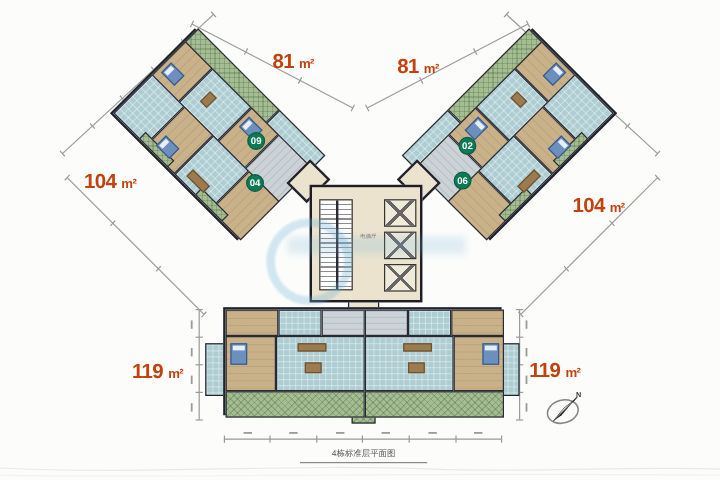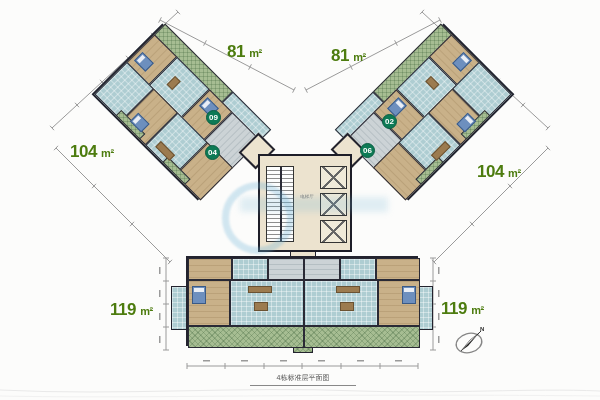--- a/index.html
+++ b/index.html
@@ -43,21 +43,21 @@
   .stairs::after{content:"";position:absolute;left:50%;top:0;bottom:0;width:2px;background:#2a2a35;}
   .lift{position:absolute;left:60px;width:27px;height:23px;box-sizing:border-box;border:1.5px solid #333;
         background-color:#f0ead9;
         background-image:linear-gradient(45deg,transparent 46%,#666 46%,#666 54%,transparent 54%),
                          linear-gradient(-45deg,transparent 46%,#666 46%,#666 54%,transparent 54%);}
   .lobby-label{position:absolute;left:34px;top:38px;width:26px;text-align:center;
                font-size:4.5px;line-height:5px;color:#777;}
   .corner-stub{position:absolute;width:28px;height:24px;box-sizing:border-box;
                border:2px solid #23232e;background:#ece3cf;z-index:15;}
   
-  .area-label{position:absolute;color:#4d7c0f;font-weight:bold;font-size:17px;
+  .area-label{position:absolute;color:#c2410c;font-weight:bold;font-size:17px;
               letter-spacing:-.5px;z-index:60;white-space:nowrap;}
   .area-label .unit{font-size:11px;}
   .badge{position:absolute;width:15px;height:15px;border-radius:50%;background:#0d7a55;
          border:1px solid #0a5f43;color:#fff;font-size:8px;font-weight:bold;
          display:flex;align-items:center;justify-content:center;z-index:60;box-sizing:border-box;}
   .caption{position:absolute;left:250px;top:373px;width:106px;text-align:center;font-size:7px;
            color:#555;border-bottom:1px solid #888;padding-bottom:2px;z-index:60;}
   .wm-circle{position:absolute;left:222px;top:182px;width:58px;height:58px;border-radius:50%;
              border:7px solid rgba(110,180,215,.30);filter:blur(1px);z-index:55;pointer-events:none;}
   .wm-band{position:absolute;left:240px;top:197px;width:148px;height:15px;
@@ -249,20 +249,20 @@
   <div class="area-label" style="left:227px;top:42px"><span>81</span> <span class="unit">m²</span></div>
   <div class="area-label" style="left:331px;top:46px"><span>81</span> <span class="unit">m²</span></div>
   <div class="area-label" style="left:70px;top:142px"><span>104</span> <span class="unit">m²</span></div>
   <div class="area-label" style="left:477px;top:162px"><span>104</span> <span class="unit">m²</span></div>
   <div class="area-label" style="left:110px;top:300px"><span>119</span> <span class="unit">m²</span></div>
   <div class="area-label" style="left:441px;top:299px"><span>119</span> <span class="unit">m²</span></div>
 
   <div class="badge" style="left:206px;top:110px">09</div>
   <div class="badge" style="left:205px;top:145px">04</div>
   <div class="badge" style="left:382px;top:114px">02</div>
-  <div class="badge" style="left:360px;top:143px">06</div>
+  <div class="badge" style="left:378px;top:143px">06</div>
 
   <div class="wm-circle"></div>
   <div class="wm-band"></div>
 
   <div class="caption">4栋标准层平面图</div>
 
 </div>
 
 </body></html>

